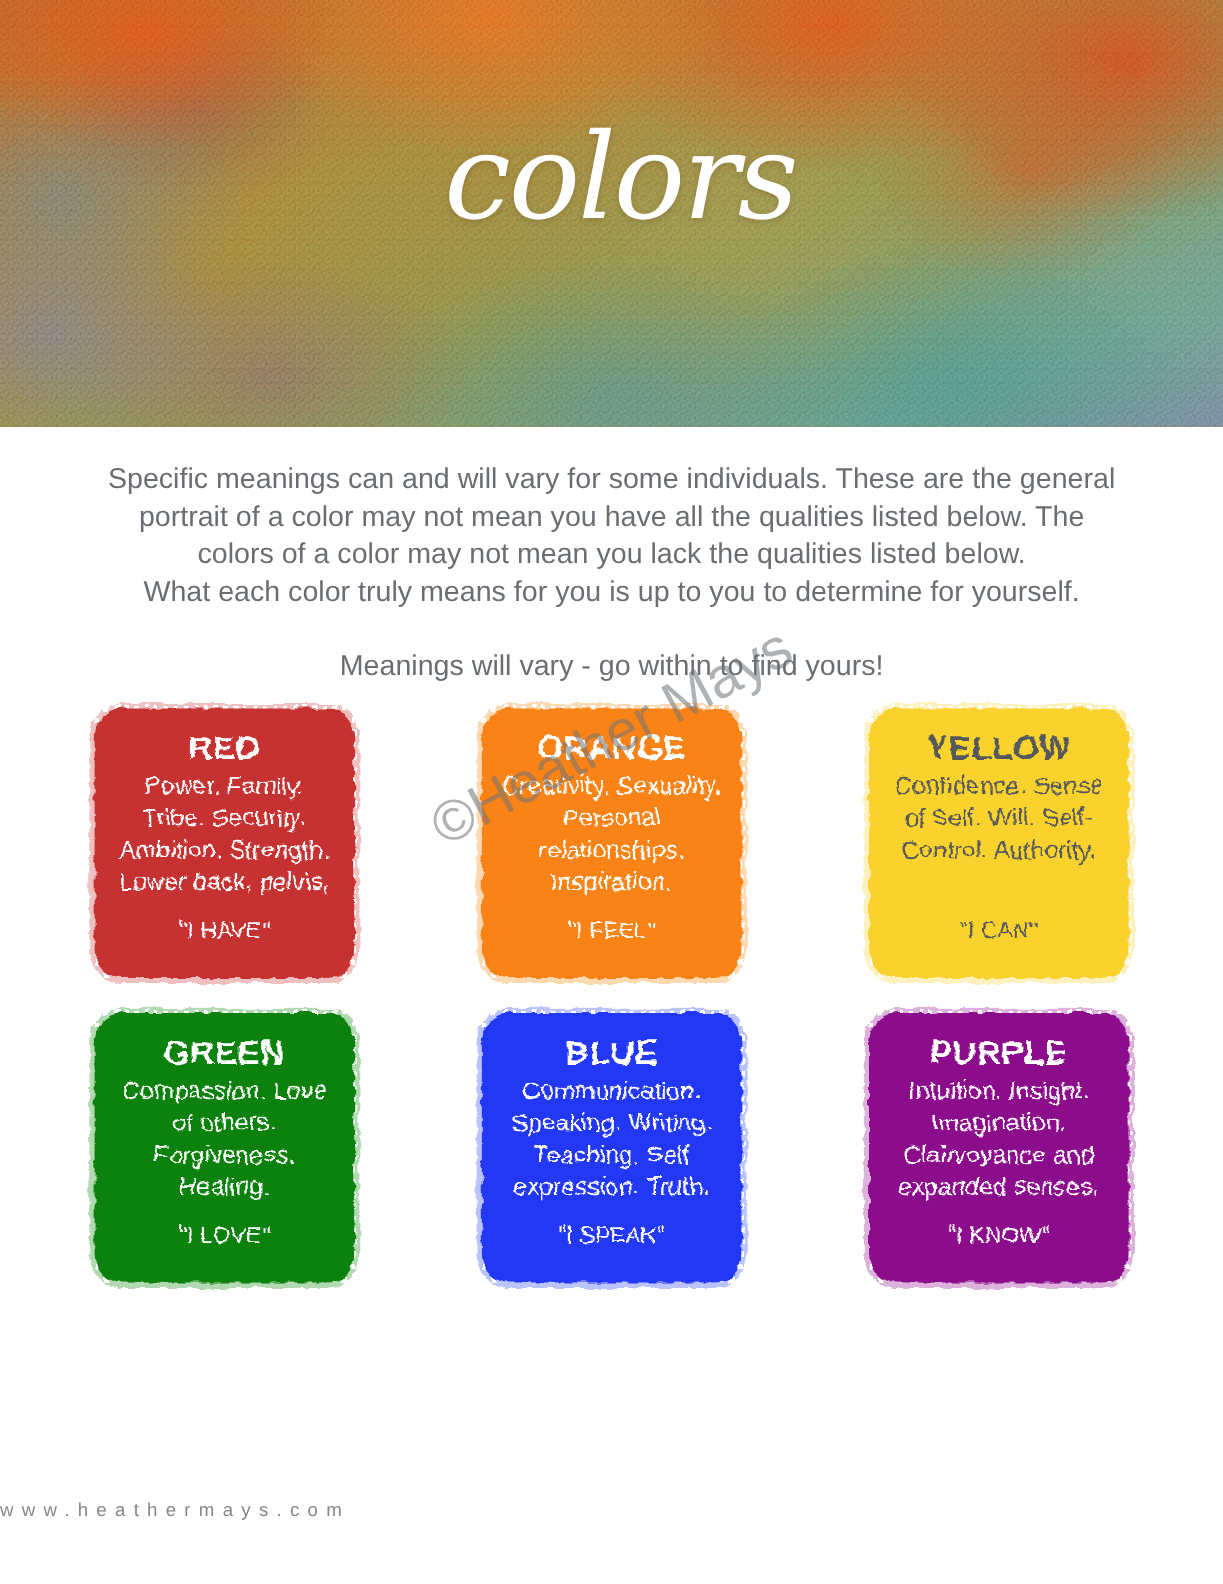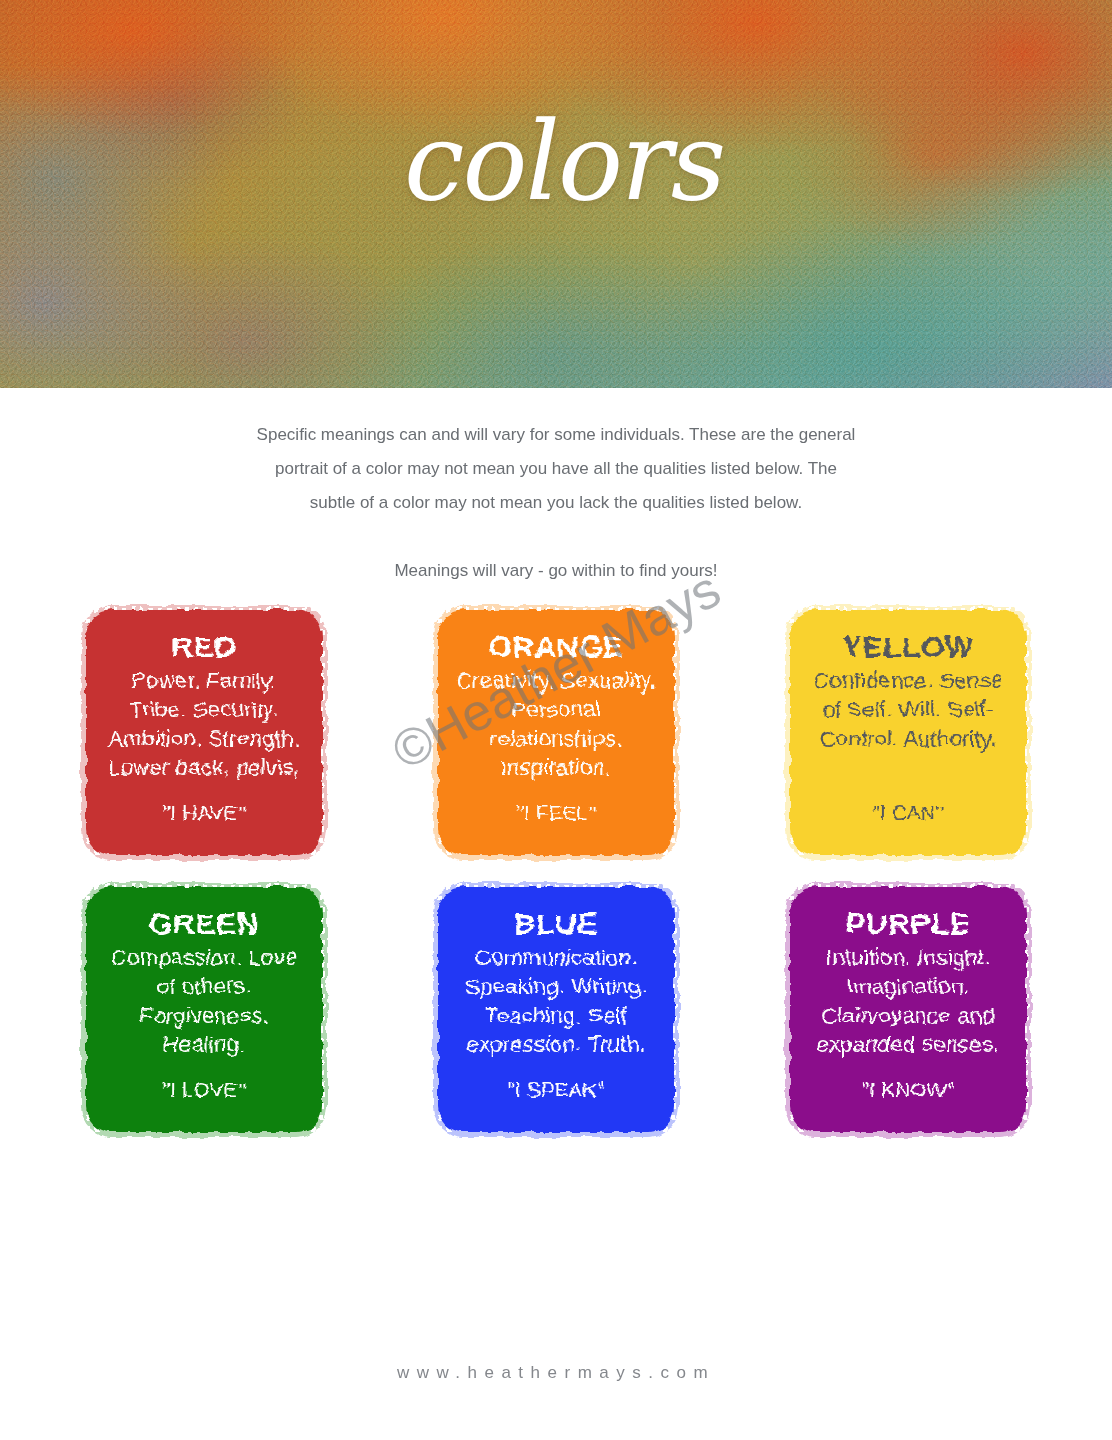--- a/index.html
+++ b/index.html
@@ -82,21 +82,21 @@
     letter-spacing: -2px;
     text-shadow: 0 2px 6px rgba(90,50,20,0.25);
   }
 
   
   .intro {
     width: 1000px;
     margin: 30px auto 0;
     text-align: center;
     color: #6a6e73;
-    font-size: 17px;
+    font-size: 26px;
     line-height: 34px;
     font-weight: 400;
     position: relative;
     z-index: 2;
   }
   .intro p { margin: 0; }
   .intro .para-gap { height: 34px; }
 
   
   .watermark {
@@ -187,21 +187,21 @@
   .card.dark-text .card-title,
   .card.dark-text .card-body,
   .card.dark-text .card-affirm { color: #55585c; }
 
   
   .footer {
     position: absolute;
     left: 0;
     right: 0;
     top: 1363px;
-    text-align: center;
+    text-align: left;
     color: #84878c;
     font-size: 17px;
     letter-spacing: 7.5px;
     font-weight: 400;
   }
 
   .svg-defs { position: absolute; width: 0; height: 0; }
 </style>
 </head>
 <body>
@@ -218,21 +218,22 @@
 <div class="banner">
   <div class="banner-texture"></div>
   <div class="banner-grain"></div>
   <div class="banner-grain2"></div>
   <div class="banner-title">colors</div>
 </div>
 
 <div class="intro">
   <p>Specific meanings can and will vary for some individuals. These are the general</p>
   <p>portrait of a color may not mean you have all the qualities listed below.  The</p>
-  <p>subtle of a color may not mean you lack the qualities listed below.</p>
+  <p>colors of a color may not mean you lack the qualities listed below.</p>
+  <p>What each color truly means for you is up to you to determine for yourself.</p>
   <div class="para-gap"></div>
   <p>Meanings will vary - go within to find yours!</p>
 </div>
 
 <div class="watermark">
   <span>©Heather Mays</span>
 </div>
 
 <div class="cards">
 

